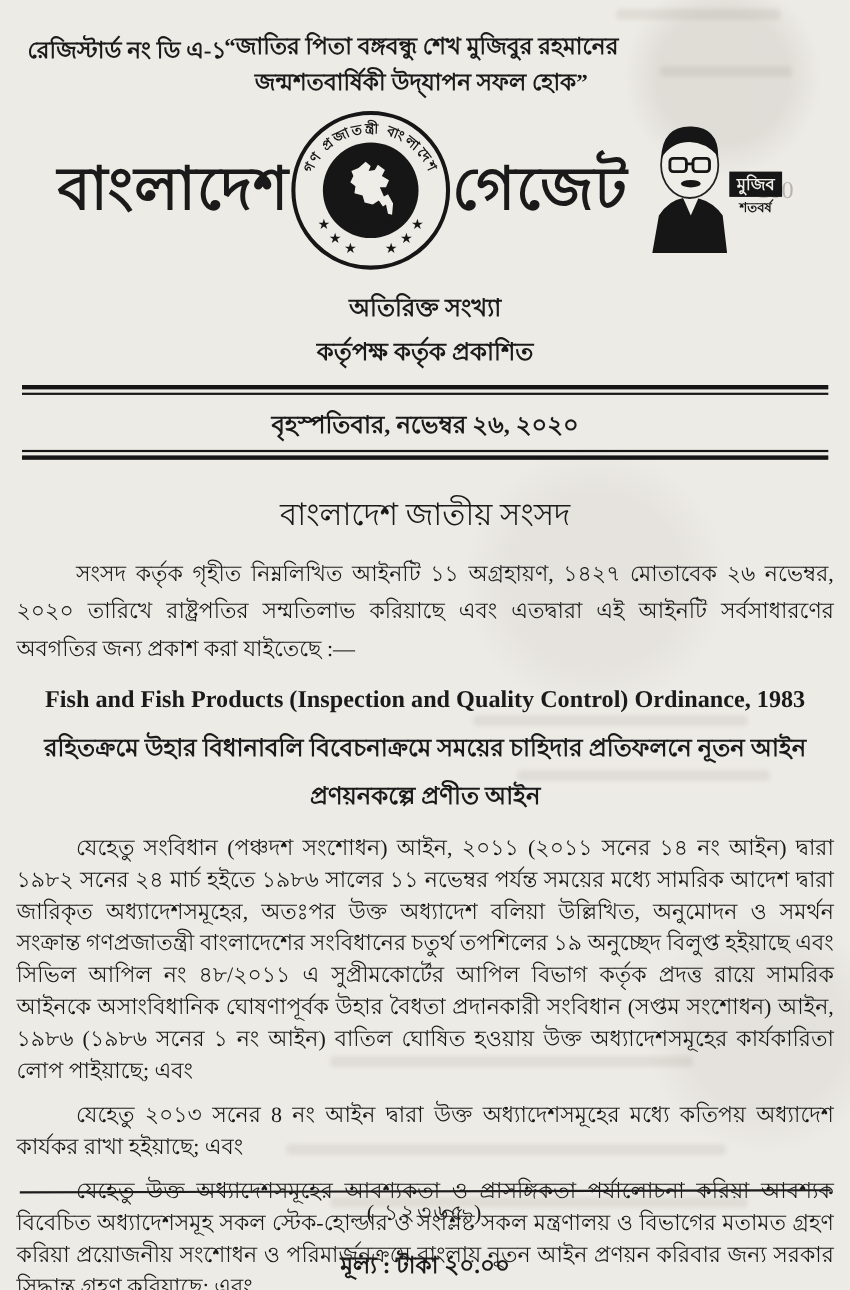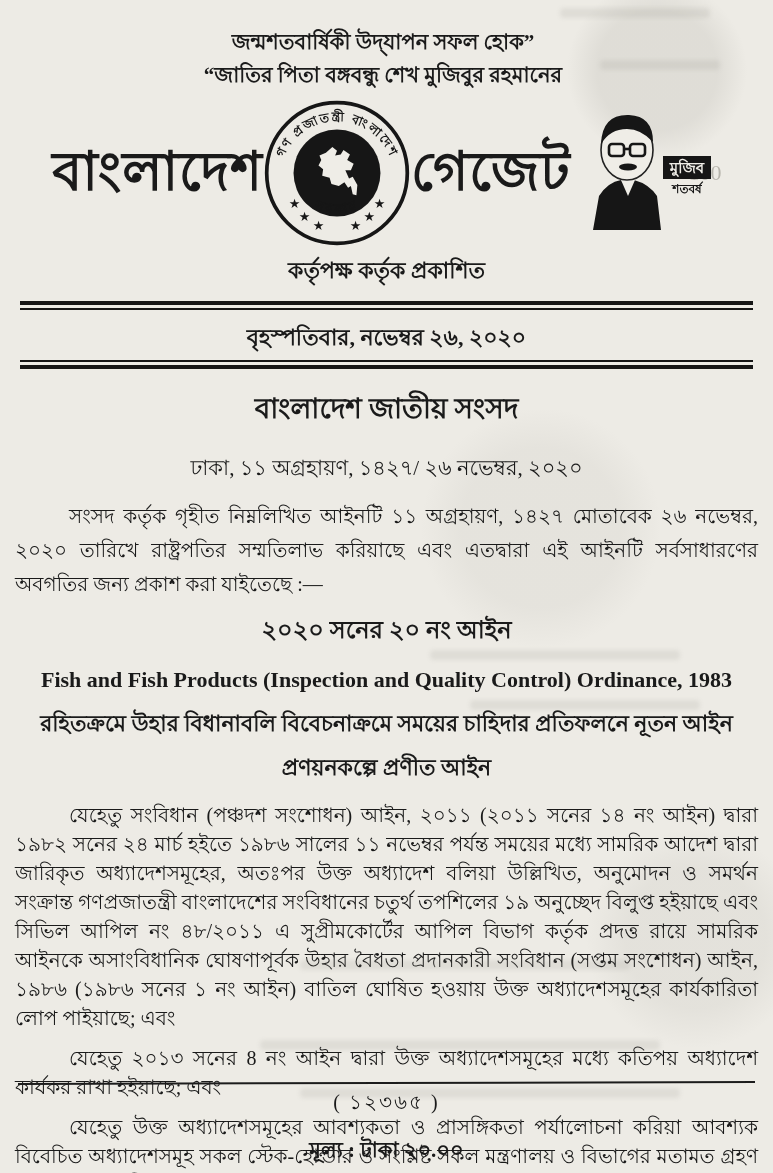--- a/index.html
+++ b/index.html
@@ -25,21 +25,21 @@
   .seal-wrap { flex:0 0 auto; }
   .mujib-wrap { flex:0 0 auto; margin-top:-14px; }
 
   .issue-type { text-align:center; font-size:22px; font-weight:bold; margin-top:12px; }
   .published-by { text-align:center; font-size:22px; font-weight:bold; margin-top:3px; }
 
   .rule-double-top { margin:11px 20px 0; height:3px; border-top:4px solid #161616; border-bottom:2px solid #161616; }
   .gazette-date { text-align:center; font-size:22px; font-weight:bold; padding:10px 0 3px; }
   .rule-double-bottom { margin:0 20px; height:3px; border-top:2px solid #161616; border-bottom:4px solid #161616; }
 
-  .parliament { text-align:center; font-size:28px; font-weight:bold; margin-top:18px; }
+  .parliament { text-align:center; font-size:28px; font-weight:normal; margin-top:28px; }
   .dateline { text-align:center; font-size:21px; margin-top:18px; }
 
   .para { margin:12px 15px 0; font-size:20px; line-height:34px; text-align:justify; text-indent:54px; }
   .whereas { line-height:29px; margin-top:11px; }
 
   .act-number { text-align:center; font-size:24px; font-weight:bold; margin-top:10px; }
   .act-title { text-align:center; font-size:22px; font-weight:bold; line-height:44px; margin:7px 20px 0; }
 
   .footer { position:absolute; left:0; right:0; bottom:4px; }
   .footer-rule { border-top:2px solid #1c1c1c; margin:0 18px; transform:rotate(-.15deg); }
@@ -53,23 +53,24 @@
 
   <div class="ghost" style="left:560px; top:8px;  width:150px; height:10px;"></div>
   <div class="ghost" style="left:600px; top:60px; width:120px; height:10px;"></div>
   <div class="ghost" style="left:430px; top:650px; width:250px; height:10px;"></div>
   <div class="ghost" style="left:470px; top:700px; width:230px; height:10px;"></div>
   <div class="ghost" style="left:300px; top:960px; width:330px; height:10px;"></div>
   <div class="ghost" style="left:260px; top:1040px;width:400px; height:10px;"></div>
   <div class="ghost" style="left:300px; top:1088px;width:380px; height:10px;"></div>
 
   <div class="header-row">
+    <span class="reg-no">রেজিস্টার্ড নং ডি এ-১</span>
     <div class="motto">
+      <div>“জাতির পিতা বঙ্গবন্ধু শেখ মুজিবুর রহমানের</div>
       <div>জন্মশতবার্ষিকী উদ্‌যাপন সফল হোক”</div>
-      <div>“জাতির পিতা বঙ্গবন্ধু শেখ মুজিবুর রহমানের</div>
     </div>
   </div>
 
   <div class="masthead">
     <span class="mast-title">বাংলাদেশ</span>
 
     <span class="seal-wrap">
       <svg width="148" height="148" viewBox="0 0 160 160" aria-hidden="true">
         <circle cx="80" cy="80" r="76" fill="none" stroke="#161616" stroke-width="4"></circle>
         <circle cx="80" cy="80" r="47" fill="#161616"></circle>
@@ -110,32 +111,31 @@
           <path d="M53,49 L59,49"></path>
         </g>
         <ellipse cx="57" cy="67" rx="9" ry="3.4" fill="#161616"></ellipse>
         <rect x="92" y="56" width="48" height="23" fill="#161616"></rect>
         <text x="116" y="73" font-size="15" font-weight="bold" fill="#efede7" text-anchor="middle">মুজিব</text>
         <text x="116" y="93" font-size="12" font-weight="bold" fill="#161616" text-anchor="middle">শতবর্ষ</text>
       </svg>
     </span>
   </div>
 
+  <div class="issue-type">অতিরিক্ত সংখ্যা</div>
   <div class="published-by">কর্তৃপক্ষ কর্তৃক প্রকাশিত</div>
 
   <div class="rule-double-top"></div>
   <div class="gazette-date">বৃহস্পতিবার, নভেম্বর ২৬, ২০২০</div>
   <div class="rule-double-bottom"></div>
 
   <div class="parliament">বাংলাদেশ জাতীয় সংসদ</div>
-  <div class="dateline">ঢাকা, ১১ অগ্রহায়ণ, ১৪২৭/ ২৬ নভেম্বর, ২০২০</div>
 
   <p class="para">সংসদ কর্তৃক গৃহীত নিম্নলিখিত আইনটি ১১ অগ্রহায়ণ, ১৪২৭ মোতাবেক ২৬ নভেম্বর, ২০২০ তারিখে রাষ্ট্রপতির সম্মতিলাভ করিয়াছে এবং এতদ্বারা এই আইনটি সর্বসাধারণের অবগতির জন্য প্রকাশ করা যাইতেছে :—</p>
 
-  <div class="act-number">২০২০ সনের ২০ নং আইন</div>
   <div class="act-title">Fish and Fish Products (Inspection and Quality Control) Ordinance, 1983 রহিতক্রমে উহার বিধানাবলি বিবেচনাক্রমে সময়ের চাহিদার প্রতিফলনে নূতন আইন প্রণয়নকল্পে প্রণীত আইন</div>
 
   <p class="para whereas">যেহেতু সংবিধান (পঞ্চদশ সংশোধন) আইন, ২০১১ (২০১১ সনের ১৪ নং আইন) দ্বারা ১৯৮২ সনের ২৪ মার্চ হইতে ১৯৮৬ সালের ১১ নভেম্বর পর্যন্ত সময়ের মধ্যে সামরিক আদেশ দ্বারা জারিকৃত অধ্যাদেশসমূহের, অতঃপর উক্ত অধ্যাদেশ বলিয়া উল্লিখিত, অনুমোদন ও সমর্থন সংক্রান্ত গণপ্রজাতন্ত্রী বাংলাদেশের সংবিধানের চতুর্থ তপশিলের ১৯ অনুচ্ছেদ বিলুপ্ত হইয়াছে এবং সিভিল আপিল নং ৪৮/২০১১ এ সুপ্রীমকোর্টের আপিল বিভাগ কর্তৃক প্রদত্ত রায়ে সামরিক আইনকে অসাংবিধানিক ঘোষণাপূর্বক উহার বৈধতা প্রদানকারী সংবিধান (সপ্তম সংশোধন) আইন, ১৯৮৬ (১৯৮৬ সনের ১ নং আইন) বাতিল ঘোষিত হওয়ায় উক্ত অধ্যাদেশসমূহের কার্যকারিতা লোপ পাইয়াছে; এবং</p>
   <p class="para whereas">যেহেতু ২০১৩ সনের 8 নং আইন দ্বারা উক্ত অধ্যাদেশসমূহের মধ্যে কতিপয় অধ্যাদেশ কার্যকর রাখা হইয়াছে; এবং</p>
   <p class="para whereas">যেহেতু উক্ত অধ্যাদেশসমূহের আবশ্যকতা ও প্রাসঙ্গিকতা পর্যালোচনা করিয়া আবশ্যক বিবেচিত অধ্যাদেশসমূহ সকল স্টেক-হোল্ডার ও সংশ্লিষ্ট সকল মন্ত্রণালয় ও বিভাগের মতামত গ্রহণ করিয়া প্রয়োজনীয় সংশোধন ও পরিমার্জনক্রমে বাংলায় নূতন আইন প্রণয়ন করিবার জন্য সরকার সিদ্ধান্ত গ্রহণ করিয়াছে; এবং</p>
 
   <div class="footer">
     <div class="footer-rule"></div>
     <div class="page-num">( ১২৩৬৫ )</div>
     <div class="price">মূল্য : টাকা ২০.০০</div>

